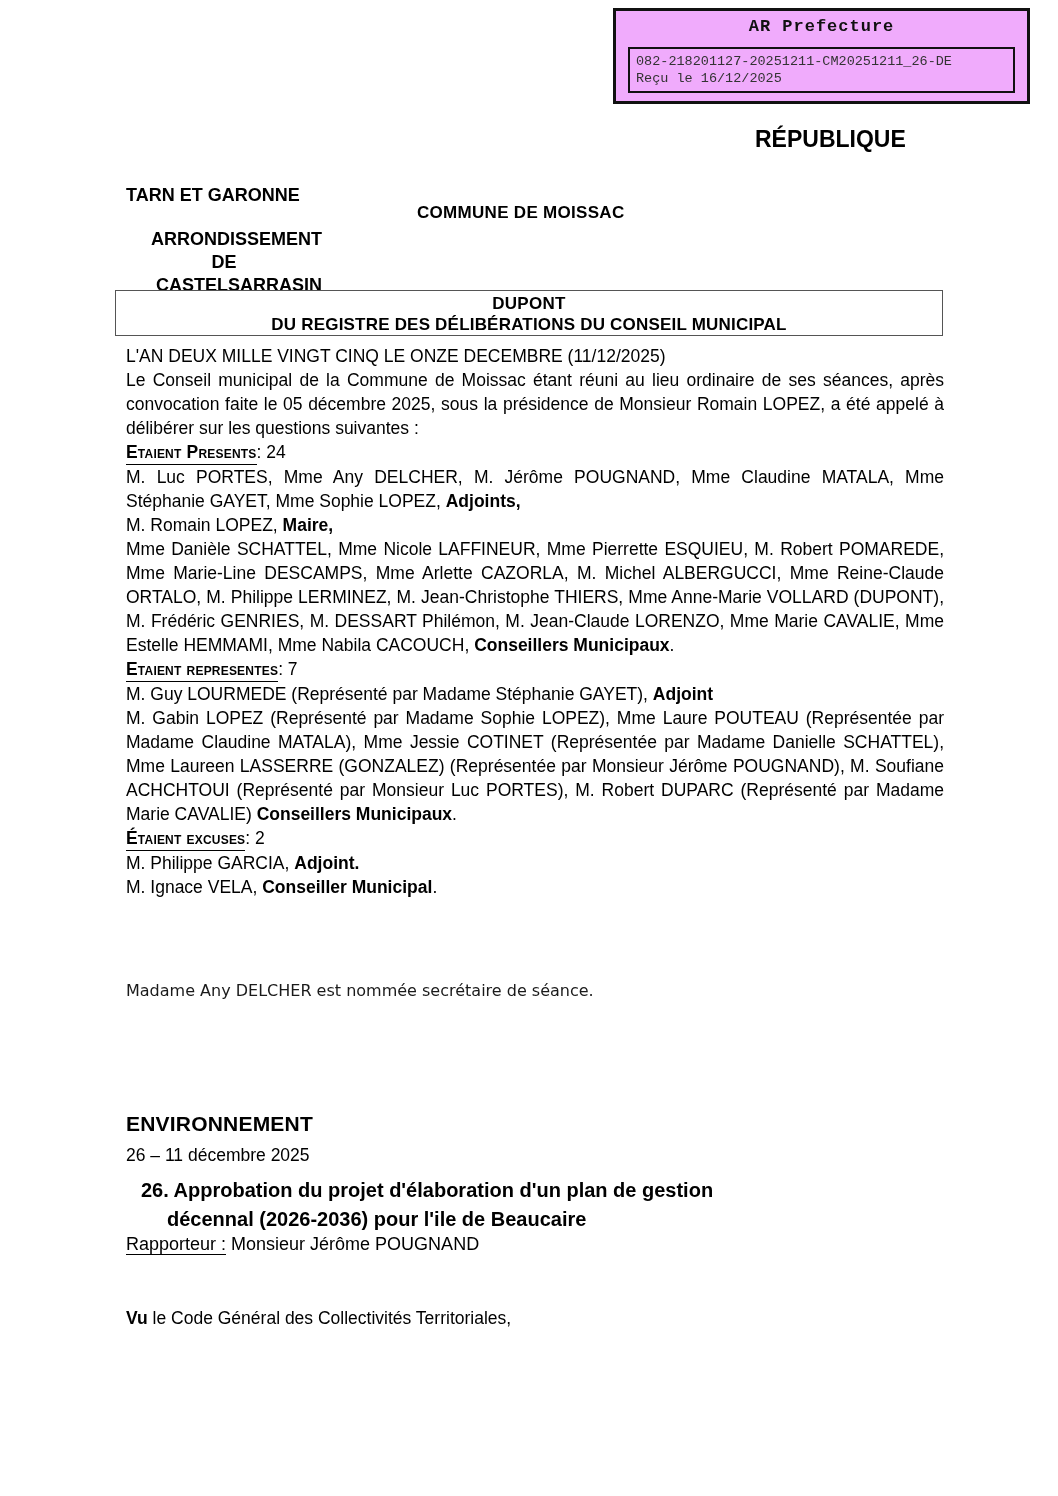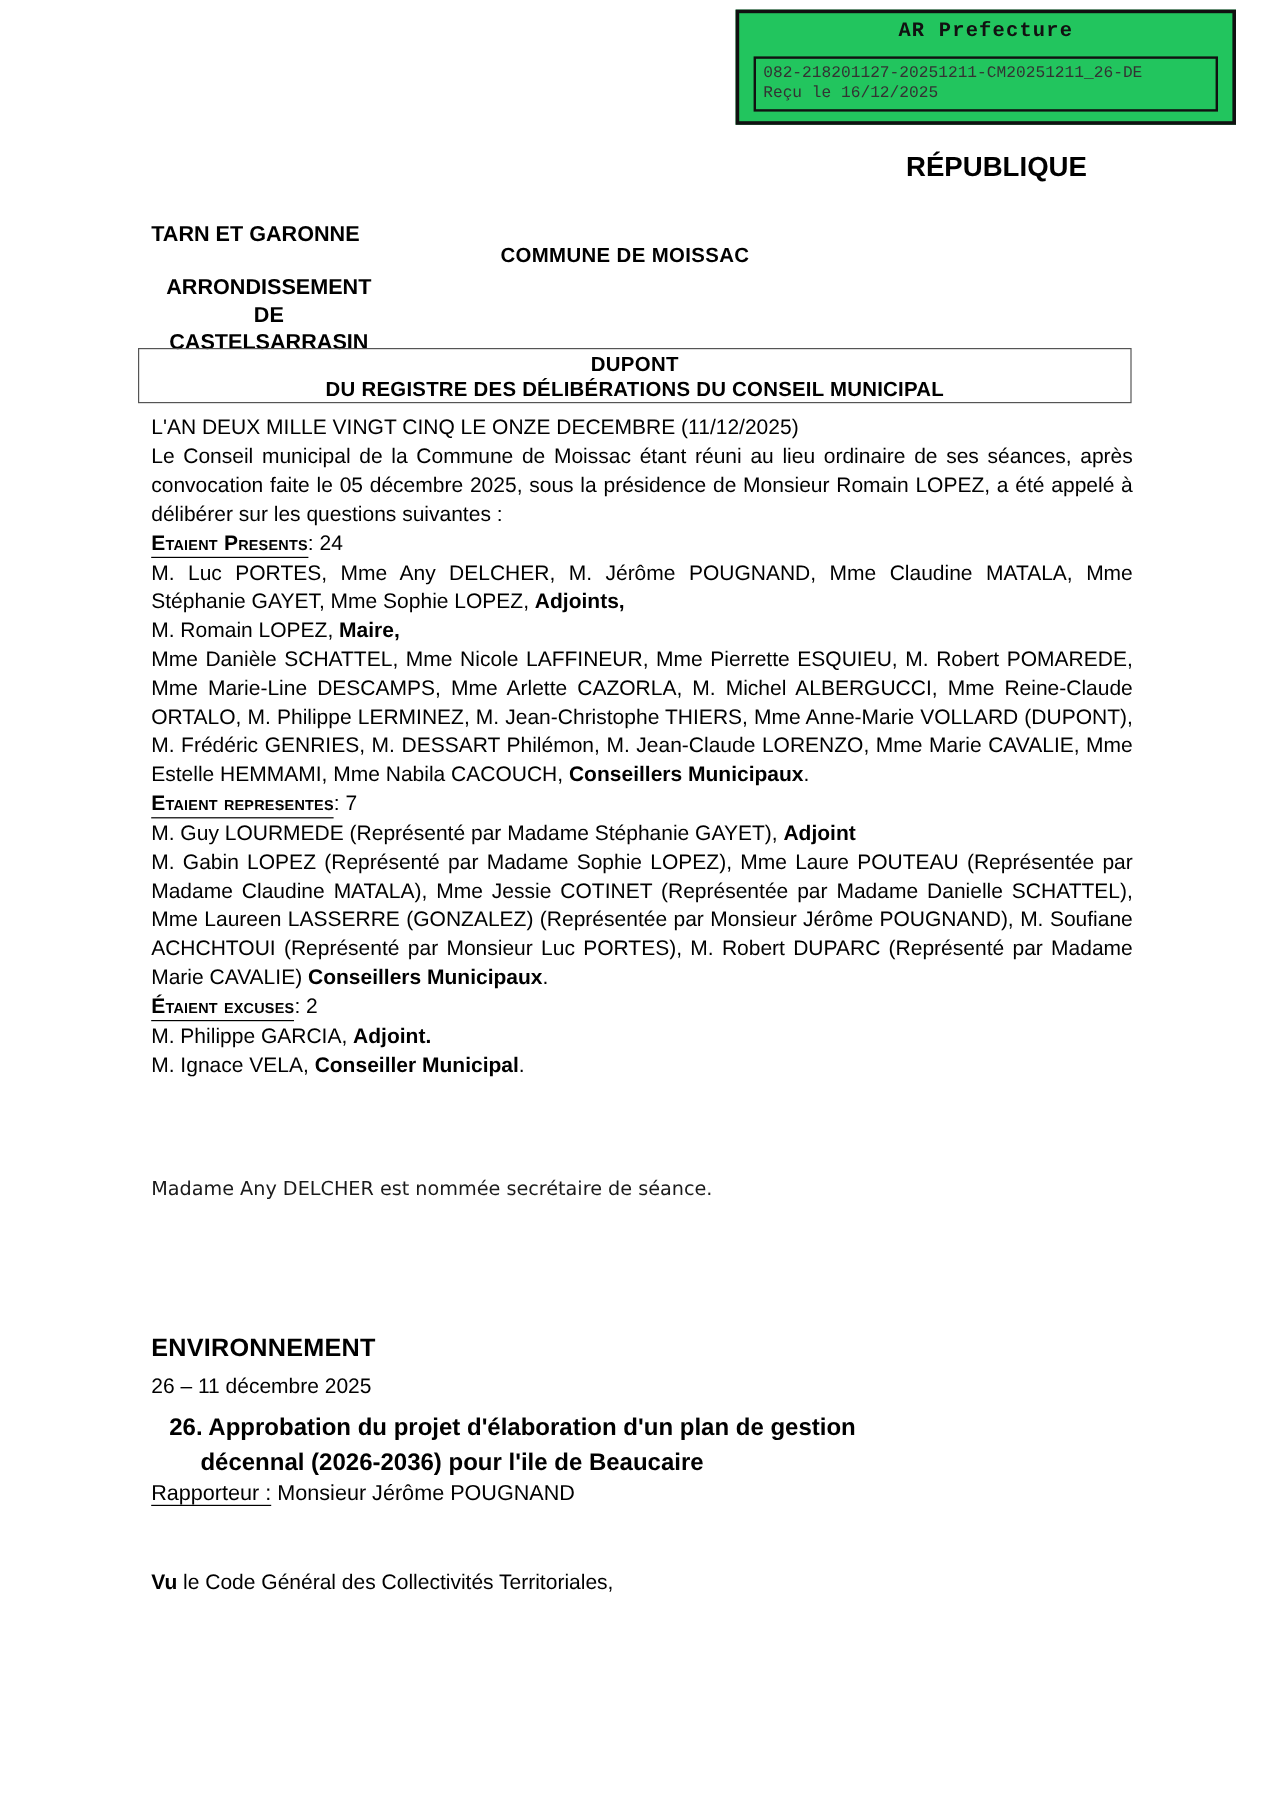--- a/index.html
+++ b/index.html
@@ -22,21 +22,21 @@
 
   
   .ar-stamp {
     position: absolute;
     left: 613px;
     top: 8px;
     width: 417px;
     height: 96px;
     border: 3px solid #111111;
     box-sizing: border-box;
-    background: #22c55e;
+    background: #f0abfc;
   }
   .ar-stamp-title {
     font-family: "Liberation Mono", monospace;
     font-weight: bold;
     font-size: 17px;
     text-align: center;
     letter-spacing: 1px;
     margin-top: 6px;
     color: #111111;
   }
@@ -95,21 +95,21 @@
     position: absolute;
     left: 126px;
     top: 228px;
     width: 196px;
     font-size: 18px;
     font-weight: bold;
     line-height: 23px;
     text-align: left;
   }
   .hdr-arr .ctr { display: block; text-align: center; }
-  .hdr-arr .lft { display: block; text-align: center; }
+  .hdr-arr .lft { display: block; text-align: right; }
 
   
   .extrait-box {
     position: absolute;
     left: 115px;
     top: 290px;
     width: 828px;
     height: 46px;
     border: 1.5px solid #555555;
     box-sizing: border-box;

